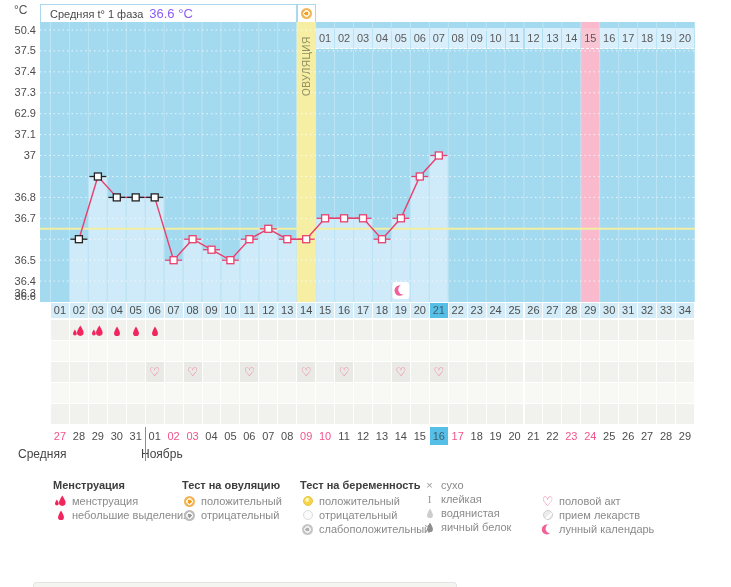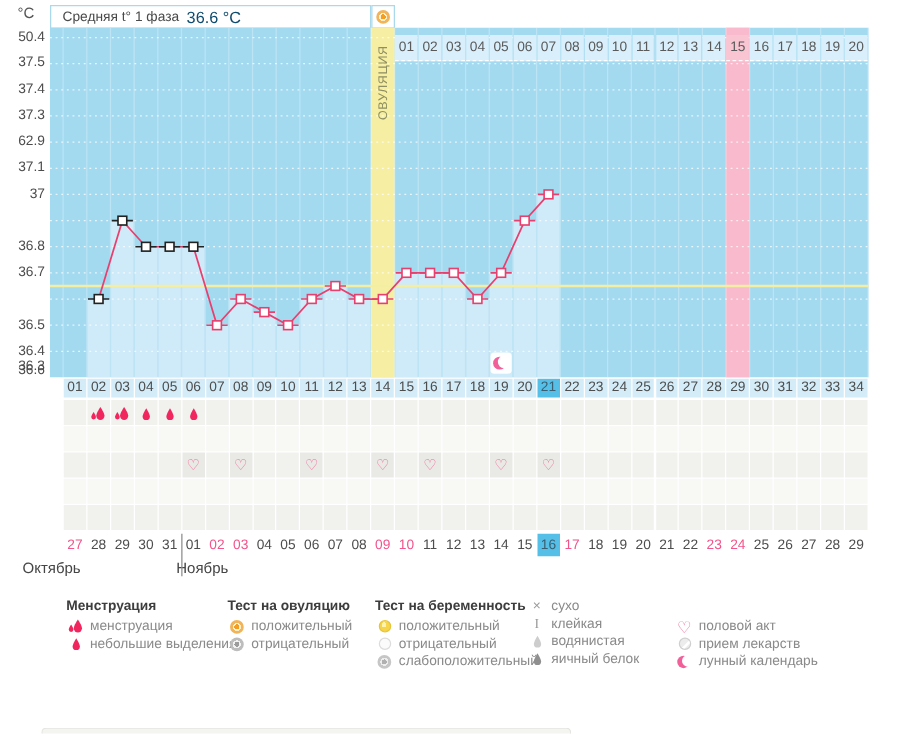--- a/index.html
+++ b/index.html
@@ -1,19 +1,19 @@
 <!DOCTYPE html>
 <html><head>
 <meta charset="utf-8">
 <style>
   html,body{margin:0;padding:0;background:#fff;font-family:"Liberation Sans",sans-serif;}
   .screen{position:relative;width:731px;height:587px;background:#fff;overflow:hidden;}
   .unit{position:absolute;left:14px;top:3px;font-size:12px;color:#555;}
   .hbox{position:absolute;top:4px;height:19px;background:#fff;border:1px solid #abd9ec;box-sizing:border-box;display:flex;align-items:center;font-size:11px;color:#4a4a4a;padding:0 9px;}
-  .hbox .hvalue{font-size:13px;color:#0c4a6e;margin-left:6px;}
+  .hbox .hvalue{font-size:13px;color:#8b5cf6;margin-left:6px;}
   .hbox1{left:40px;width:257px;}
   .hbox2{left:315.5px;width:379px;}
   .hbox2 .gap{margin-left:22px;}
   .hsun{position:absolute;left:296.5px;top:4px;width:19px;height:19px;background:#fff;border:1px solid #abd9ec;box-sizing:border-box;display:flex;align-items:center;justify-content:center;}
   .don{width:11px;height:11px;border-radius:50%;display:inline-block;}
   .don.or{background:radial-gradient(circle,#f59d1e 0 2px,#fdf0cf 2px 3.2px,#f2b45a 3.2px 5.5px);}
   .don.gr{background:radial-gradient(circle,#9c9c9c 0 2px,#f2f2f2 2px 3.2px,#bdbdbd 3.2px 5.5px);}
   .cir{width:10px;height:10px;border-radius:50%;display:inline-block;box-sizing:border-box;}
   .cir.ye{background:radial-gradient(circle at 40% 35%,#fff3b0 0 2px,#f6d44c 2px 5.5px);border:1px solid #e7c53a;}
   .cir.wh{background:#fbfbfb;border:1px solid #dcdcdc;}
@@ -478,21 +478,21 @@
       <div class="cell" style="position: absolute; left: 543.44px; top: 427px; width: 17.94px; height: 18px; line-height: 18px; background: transparent; color: rgb(77, 77, 77);">22</div>
       <div class="cell" style="position: absolute; left: 562.38px; top: 427px; width: 17.94px; height: 18px; line-height: 18px; background: transparent; color: rgb(242, 84, 140);">23</div>
       <div class="cell" style="position: absolute; left: 581.32px; top: 427px; width: 17.94px; height: 18px; line-height: 18px; background: transparent; color: rgb(242, 84, 140);">24</div>
       <div class="cell" style="position: absolute; left: 600.26px; top: 427px; width: 17.94px; height: 18px; line-height: 18px; background: transparent; color: rgb(77, 77, 77);">25</div>
       <div class="cell" style="position: absolute; left: 619.2px; top: 427px; width: 17.94px; height: 18px; line-height: 18px; background: transparent; color: rgb(77, 77, 77);">26</div>
       <div class="cell" style="position: absolute; left: 638.14px; top: 427px; width: 17.94px; height: 18px; line-height: 18px; background: transparent; color: rgb(77, 77, 77);">27</div>
       <div class="cell" style="position: absolute; left: 657.08px; top: 427px; width: 17.94px; height: 18px; line-height: 18px; background: transparent; color: rgb(77, 77, 77);">28</div>
       <div class="cell" style="position: absolute; left: 676.02px; top: 427px; width: 17.94px; height: 18px; line-height: 18px; background: transparent; color: rgb(77, 77, 77);">29</div>
     </div>
   <div id="months">
-      <div class="mon" style="position: absolute; left: 18px; top: 447px;">Октябрь</div>
+      <div class="mon" style="position: absolute; left: 18px; top: 447px;">Средняя</div>
       <div class="mon" style="position: absolute; left: 141px; top: 447px;">Ноябрь</div>
       <div class="mdiv" style="position: absolute; left: 145.2px; top: 427px; height: 34px;"></div>
     </div>
   <div id="legend">
       <div class="lgcol" style="left: 53px;">
         <div class="lghead">Менструация</div>
         <div class="lgitem">
           <div class="lgicon">
             <svg width="13" height="12" viewBox="0 0 13 12">
               <path d="M8.3 0.5 C8.3 0.5 5 5.4 5 7.6 a3.3 3.3 0 0 0 6.6 0 C11.6 5.4 8.3 0.5 8.3 0.5Z" fill="#f1265e"></path>

